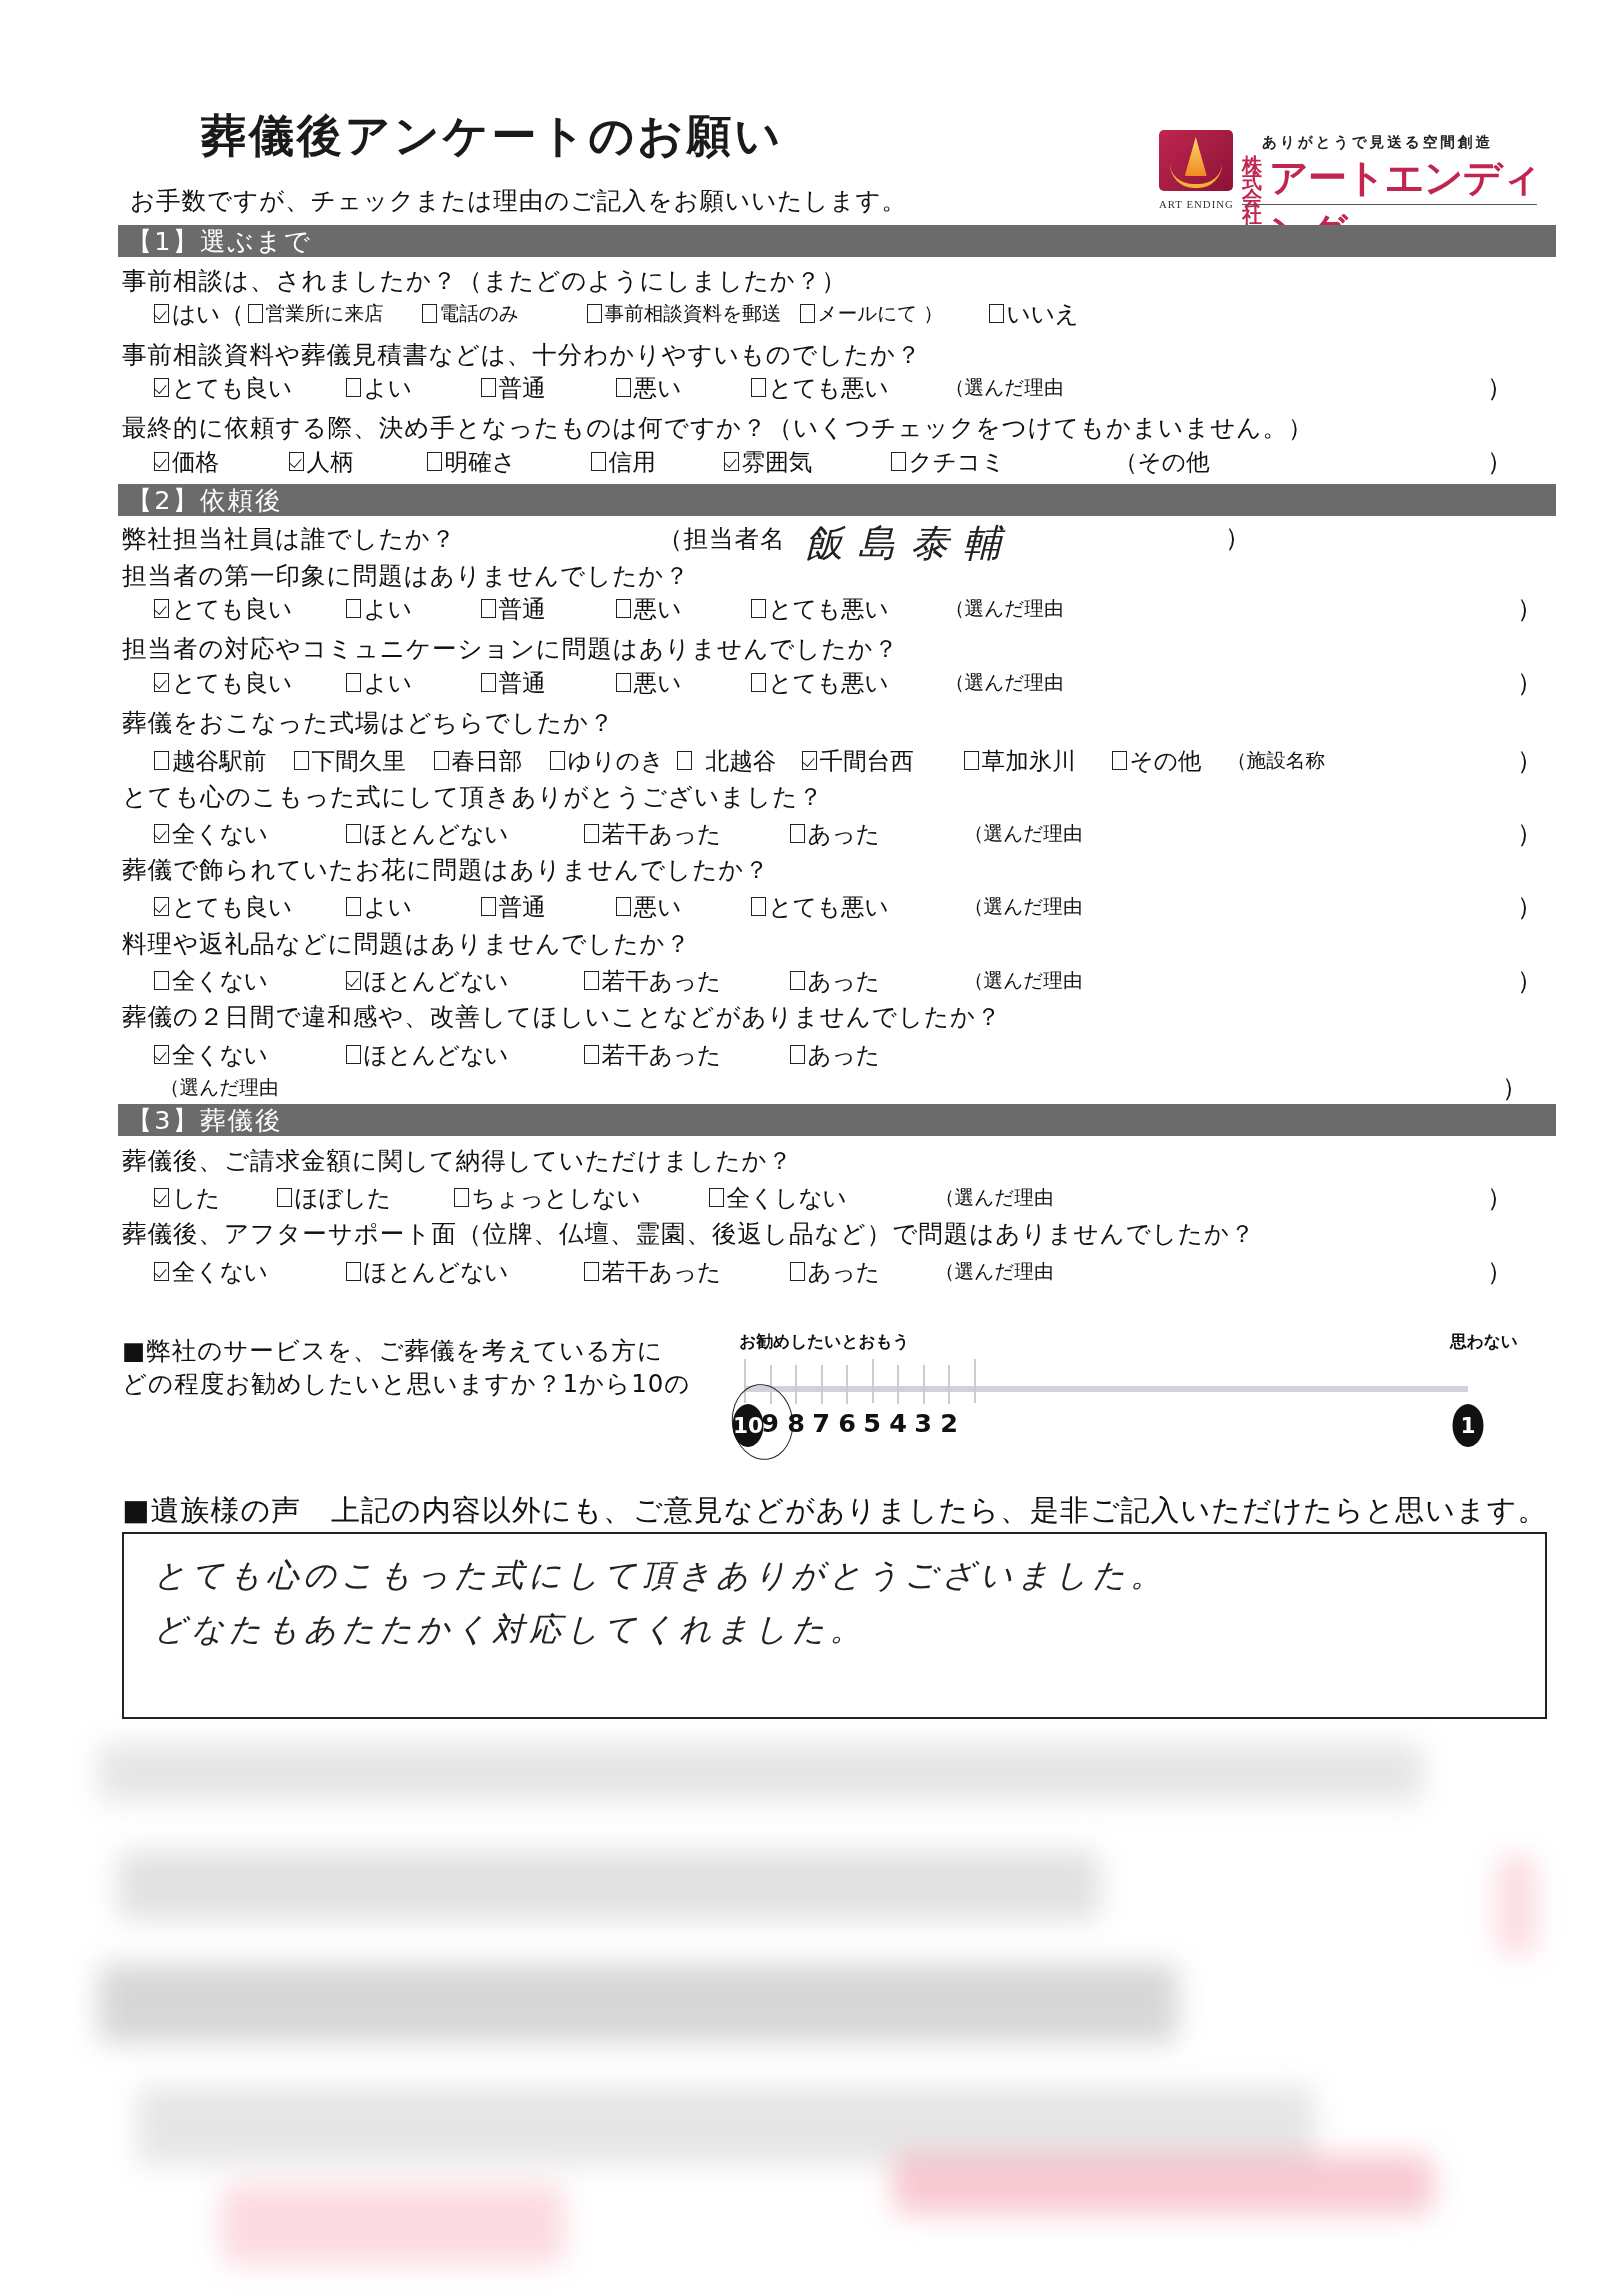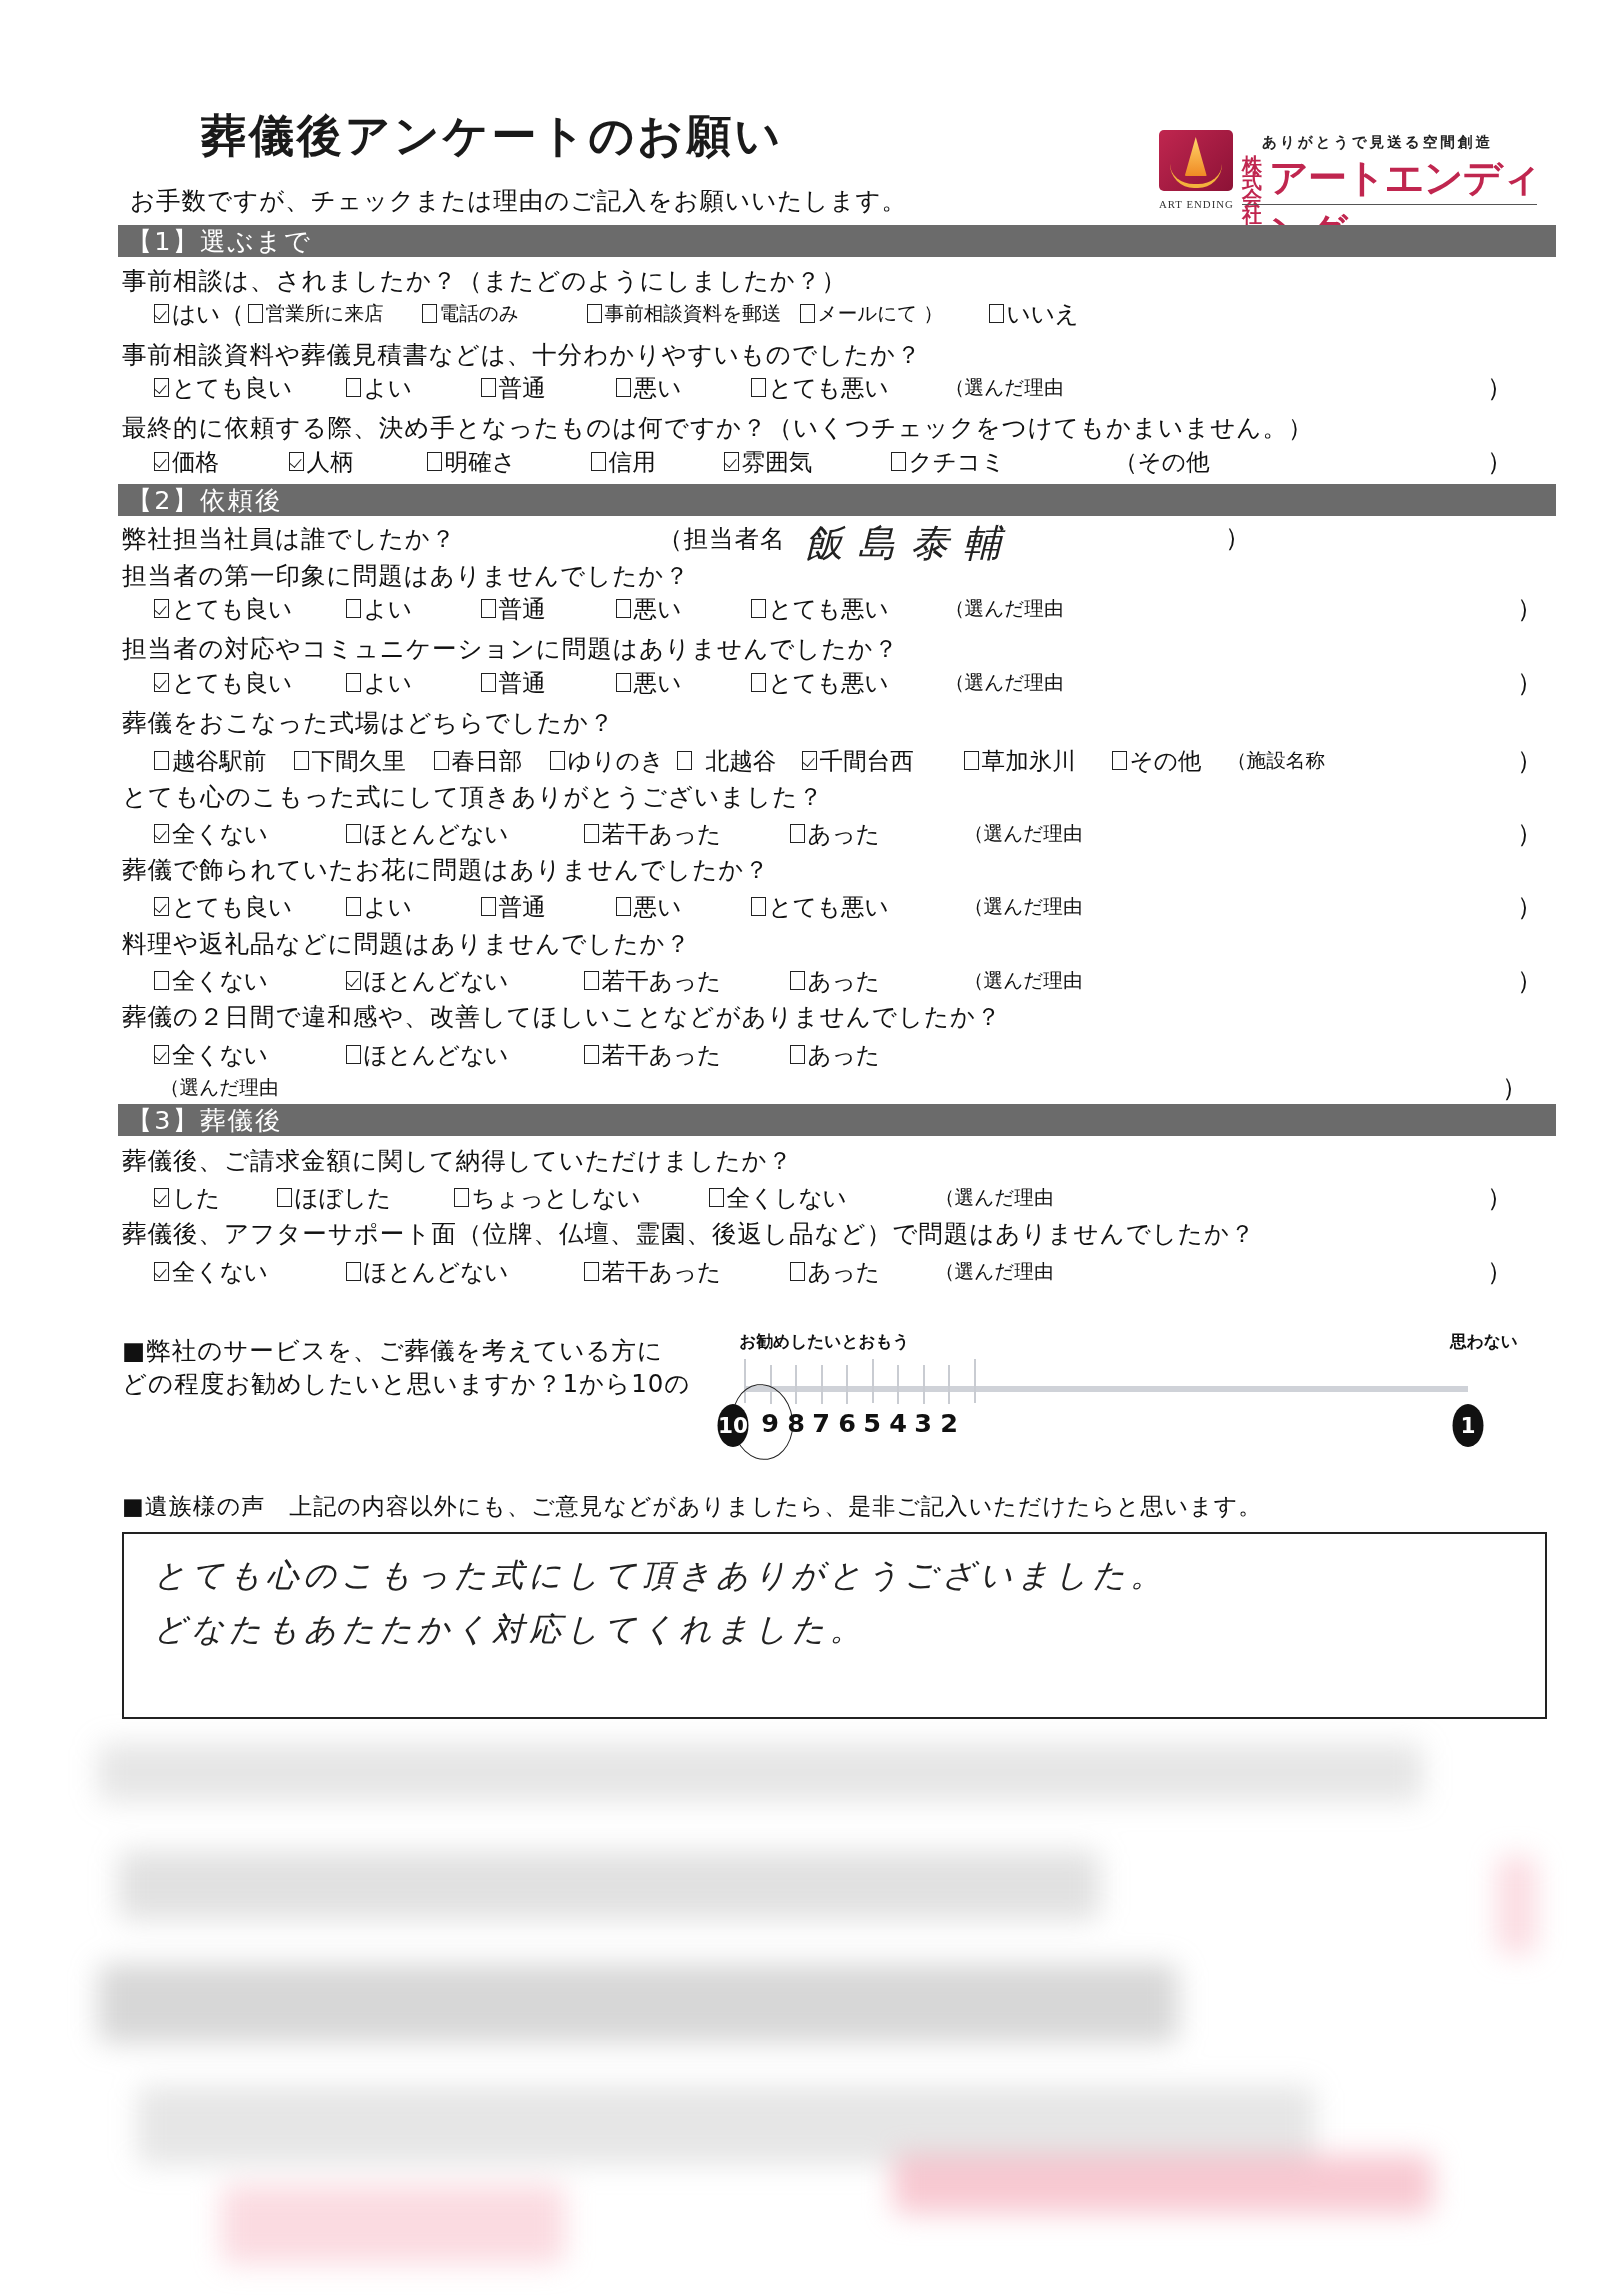--- a/index.html
+++ b/index.html
@@ -35,21 +35,21 @@
   .hand { font-family:"DejaVu Serif", serif; font-style:italic; color:#222; }
   .nps-text { left:122px; top:1334px; font-size:24.5px; line-height:33px; letter-spacing:1px; }
   .nps { left:727px; top:1325px; width:825px; height:137px; }
   .nps .lbl-l { position:absolute; left:12.3px; top:4.9px; font-size:16.7px; font-weight:bold; }
   .nps .lbl-r { position:absolute; left:723px; top:4.9px; font-size:16.7px; font-weight:bold; }
   .nps .axis { position:absolute; left:17px; top:61px; width:724px; height:5.9px; background:#cfd2d8; }
   .nps .tick { position:absolute; top:40px; width:1.5px; height:39px; background:#c9ccd2; }
   .nps .num { position:absolute; top:83px; font-size:25.5px; font-weight:bold; transform:translateX(-50%); }
   .nps .dot { position:absolute; top:79px; width:31px; height:43px; border-radius:50%; background:#111; color:#fff; font-weight:bold; font-size:21.6px; display:flex; align-items:center; justify-content:center; transform:translateX(-50%); }
   .nps .circled { position:absolute; left:4.9px; top:59px; width:59px; height:74px; border:1.5px solid #222; border-radius:50%; transform:rotate(-8deg); }
-  .voice-label { left:122px; top:1491px; font-size:23px; letter-spacing:1px; }
+  .voice-label { left:122px; top:1491px; font-size:29px; letter-spacing:1px; }
   .voice-box { left:122px; top:1532px; width:1425px; height:187px; border:2.5px solid #222; box-sizing:border-box; }
   .voice-line { position:absolute; left:29.5px; font-size:32px; letter-spacing:4.9px; }
   .blurred { left:98px; top:1733px; width:1424px; height:540px; filter:blur(13.7px); }
   .blurred .bl { position:absolute; background:#9a9a9a; border-radius:9.8px; }
   .blurred .bp { position:absolute; background:#f4a5b4; border-radius:9.8px; }
 </style>
 </head>
 <body>
 
 <div class="abs title">葬儀後アンケートのお願い</div>
@@ -421,21 +421,21 @@
   <div class="tick" style="left:43px;"></div>
   <div class="tick" style="left:68px;"></div>
   <div class="tick" style="left:94px;"></div>
   <div class="tick" style="left:119px;"></div>
   <div class="tick" style="left:145px; height:44px; top:34px;"></div>
   <div class="tick" style="left:170px;"></div>
   <div class="tick" style="left:196px;"></div>
   <div class="tick" style="left:221px;"></div>
   <div class="tick" style="left:247px; height:44px; top:34px;"></div>
   <div class="circled"></div>
-  <div class="dot" style="left:6px;">10</div>
+  <div class="dot" style="left:21px;">10</div>
   <div class="num" style="left:43px;">9</div>
   <div class="num" style="left:69px;">8</div>
   <div class="num" style="left:94px;">7</div>
   <div class="num" style="left:120px;">6</div>
   <div class="num" style="left:145px;">5</div>
   <div class="num" style="left:171px;">4</div>
   <div class="num" style="left:196px;">3</div>
   <div class="num" style="left:222px;">2</div>
   <div class="dot" style="left:741px;">1</div>
 </div>

